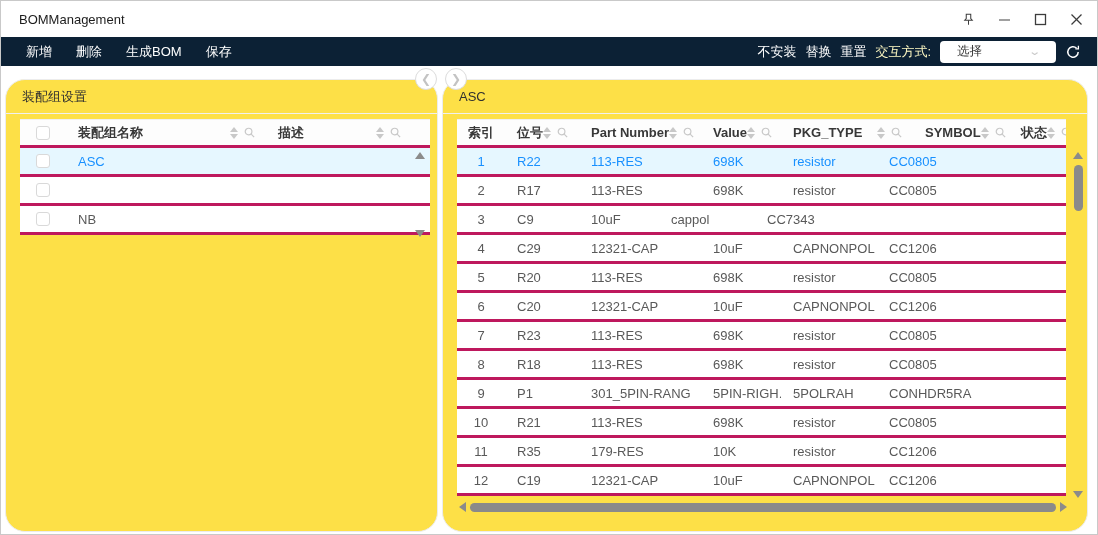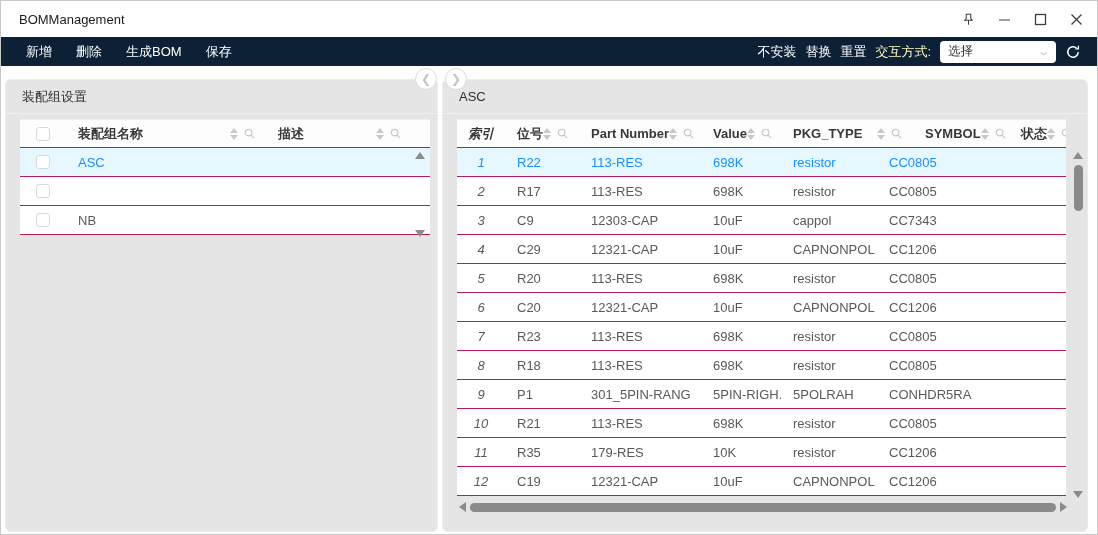--- a/index.html
+++ b/index.html
@@ -11,50 +11,50 @@
   .titlebar .title { margin-left:18px; font-size:13px; color:#1c1c1c; }
   .titlebar .win-icons { margin-left:auto; margin-right:10px; display:flex; align-items:center; gap:14px; }
   .wbtn { width:22px; height:22px; display:flex; align-items:center; justify-content:center; cursor:default; }
 
   
   .toolbar { position:absolute; left:0; top:36px; width:100%; height:29px; background:#0c2135; display:flex; align-items:center; color:#fff; font-size:13px; }
   .tb-left { display:flex; align-items:center; gap:24px; margin-left:25px; }
   .tb-right { display:flex; align-items:center; gap:9px; margin-left:auto; margin-right:16px; }
   .tb-btn { color:#fff; cursor:pointer; white-space:nowrap; }
   .tb-label { color:#fef9c3; white-space:nowrap; }
-  .tb-select { width:116px; height:22px; background:#fff; border-radius:4px; display:flex; align-items:center; padding:0 8px; color:#333; font-size:12.5px; }
+  .tb-select { width:116px; height:22px; background:#fff; border-radius:4px; display:flex; align-items:center; padding:0 17px; color:#333; font-size:12.5px; }
   .tb-select .chev { margin-left:auto; color:#c9c9c9; font-size:11px; transform:scaleX(1.4); }
 
   
   .content { position:absolute; left:0; top:65px; width:1098px; height:470px; background:#fff; }
-  .card { position:absolute; background:#e5e5e5; border:1px solid #ececec; border-radius:6px; }
+  .card { position:absolute; background:#fde047; border:1px solid #ececec; border-radius:20px; }
   .card-left  { left:4px;   top:13px; width:433px; height:453px; }
   .card-right { left:441px; top:13px; width:646px; height:453px; }
   .card-head { height:34px; display:flex; align-items:center; padding:0 16px; border-bottom:1px solid #f0f0f0; font-size:13px; color:#303030; }
 
   .circle-btn { position:absolute; width:22px; height:22px; border:1px solid #dcdcdc; border-radius:50%; background:#fff; color:#c3c3c3; display:flex; align-items:center; justify-content:center; font-size:12px; z-index:5; top:2px; }
   .circle-btn.prev { left:414px; } .circle-btn.next { left:444px; }
 
   
   .tbl { position:absolute; font-size:13px; }
-  .trow { display:flex; height:29px; align-items:center; border-bottom:1px solid #be185d; color:#595959; background:#fff; }
+  .trow { display:flex; height:29px; align-items:center; border-bottom:3px solid #be185d; color:#595959; background:#fff; }
   .thead { border-top:1px solid #f0f0f0; color:#383838; font-weight:bold; background:#fdfdfd; }
   .trow.selected { background:#e6f7ff; color:#1890ff; }
   .cell { padding-left:12px; overflow:hidden; white-space:nowrap; text-overflow:ellipsis; height:100%; display:flex; align-items:center; }
   .hcell { display:flex; align-items:center; }
   .hicons { display:flex; align-items:center; gap:5px; margin-left:auto; padding-right:10px; }
   .sorter { display:flex; flex-direction:column; gap:2px; }
   .tri-up    { width:0; height:0; border-left:4px solid transparent; border-right:4px solid transparent; border-bottom:5px solid #c8c8c8; }
   .tri-down  { width:0; height:0; border-left:4px solid transparent; border-right:4px solid transparent; border-top:5px solid #c8c8c8; }
   .checkbox { width:14px; height:14px; border:1px solid #d9d9d9; border-radius:3px; background:#fff; } 
   .lt-cb { width:46px; justify-content:center; display:flex; align-items:center; height:100%; }
   .lt-name { width:200px; } .lt-desc { width:146px; }
 
   
-  .rt-c0 { width:48px; justify-content:center; padding-left:0;font-style:italic; }
+  .rt-c0 { width:48px; justify-content:center; padding-left:0; }
   .rt-c1 { width:74px; } .rt-c2 { width:122px; } .rt-c3 { width:80px; }
   .rt-c4 { width:96px; } .rt-c5 { width:132px; } .rt-c6 { width:57px; }
 
   
   .vscroll { position:absolute; width:16px; display:flex; flex-direction:column; align-items:center; }
   .arrow-up    { width:0; height:0; border-left:5px solid transparent; border-right:5px solid transparent; border-bottom:7px solid #8b8b8b; }
   .arrow-down  { width:0; height:0; border-left:5px solid transparent; border-right:5px solid transparent; border-top:7px solid #8b8b8b; }
   .arrow-left  { width:0; height:0; border-top:5px solid transparent; border-bottom:5px solid transparent; border-right:7px solid #8b8b8b; }
   .arrow-right { width:0; height:0; border-top:5px solid transparent; border-bottom:5px solid transparent; border-left:7px solid #8b8b8b; }
   .vthumb { width:9px; border-radius:5px; background:#8a8a8a; }
@@ -306,21 +306,20 @@
               <span class="cell rt-c1">R17</span>
               <span class="cell rt-c2">113-RES</span>
               <span class="cell rt-c3">698K</span>
               <span class="cell rt-c4">resistor</span>
               <span class="cell rt-c5">CC0805</span>
               <span class="cell rt-c6"></span>
             </div>
             <div class="trow">
               <span class="cell rt-c0">3</span>
               <span class="cell rt-c1">C9</span>
-              <span class="cell rt-c2">12303-CAP</span>
               <span class="cell rt-c3">10uF</span>
               <span class="cell rt-c4">cappol</span>
               <span class="cell rt-c5">CC7343</span>
               <span class="cell rt-c6"></span>
             </div>
             <div class="trow">
               <span class="cell rt-c0">4</span>
               <span class="cell rt-c1">C29</span>
               <span class="cell rt-c2">12321-CAP</span>
               <span class="cell rt-c3">10uF</span>

